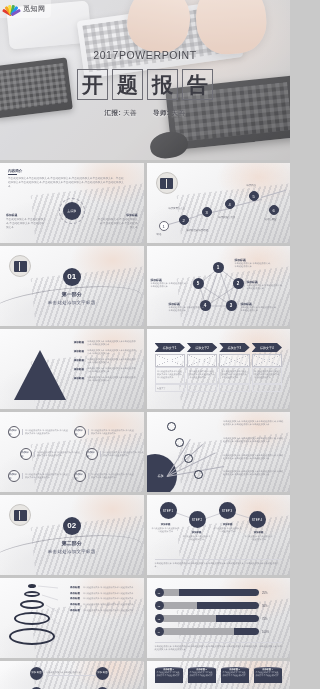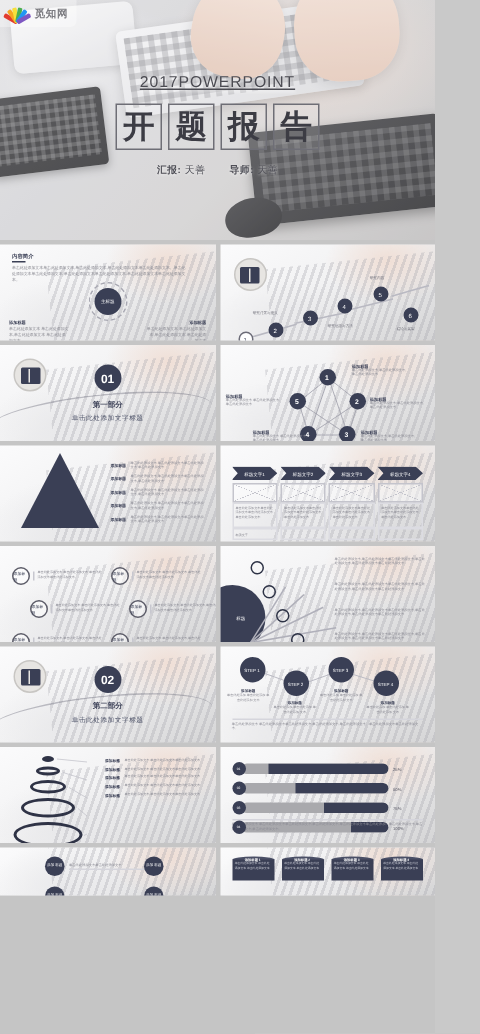--- a/index.html
+++ b/index.html
@@ -78,21 +78,20 @@
   }
   .hero .veil { position:absolute; inset:0; background: rgba(245,245,246,.26); }
 
   .hero-content {
     position:absolute; inset:0; display:flex; flex-direction:column;
     align-items:center; justify-content:center; padding-top:6px;
   }
   .hero-eyebrow {
     font-size: 10.5px; letter-spacing: .6px; color:#4b4b52; margin-bottom: 8px;
     text-shadow: 0 1px 2px rgba(255,255,255,.7);
-    text-decoration: underline;
   }
   .hero-title { display:flex; gap:4px; }
   .hero-title span {
     display:flex; align-items:center; justify-content:center;
     width: 31px; height: 31px; border: 1px solid #6e6e76;
     font-size: 21px; font-weight: 700; color:#3c3c44; line-height:1;
     background: rgba(255,255,255,.10);
   }
   .hero-sub {
     margin-top: 9px; font-size: 6.5px; color:#4e4e56; letter-spacing:.4px;
@@ -103,21 +102,21 @@
   .wm { position:absolute; left:0; top:0; display:flex; align-items:center;
         background: rgba(255,255,255,.34); padding:2px 5px 2px 2px; border-radius:0 0 4px 0; }
   .wm-mark { width:18px; height:14px; position:relative; margin-right:3px; }
   .wm-mark i { position:absolute; bottom:1px; left:8px; width:3px; height:10px;
                border-radius:1px; transform-origin: bottom center; display:block; }
   .wm-txt { font-size:7px; color:#7b7b80; letter-spacing:.5px; font-weight:700; }
 
   
   .grid { display:grid; grid-template-columns: 1fr 1fr; gap:3px; padding:3px 0 0 0; background:#c5c5c5; }
   .slide {
-    position:relative; height: 64px; overflow:hidden;
+    position:relative; height: 80px; overflow:hidden;
     background:
       radial-gradient(ellipse 60px 40px at 78% 18%, #f0dfd6 0%, rgba(240,223,214,0) 70%),
       radial-gradient(ellipse 70px 45px at 30% 85%, #e9e9eb 0%, rgba(233,233,235,0) 70%),
       linear-gradient(150deg,#fbfbfc 0%,#f2f2f3 45%,#e3e3e4 72%,#d5d5d6 100%);
   }
   .slide .bgdiag {
     position:absolute; right:-10px; bottom:-16px; width:120px; height:70px;
     background: repeating-linear-gradient(115deg, rgba(160,160,168,.30) 0 2px, rgba(160,160,168,0) 2px 5px);
     transform: rotate(-6deg);
   }

